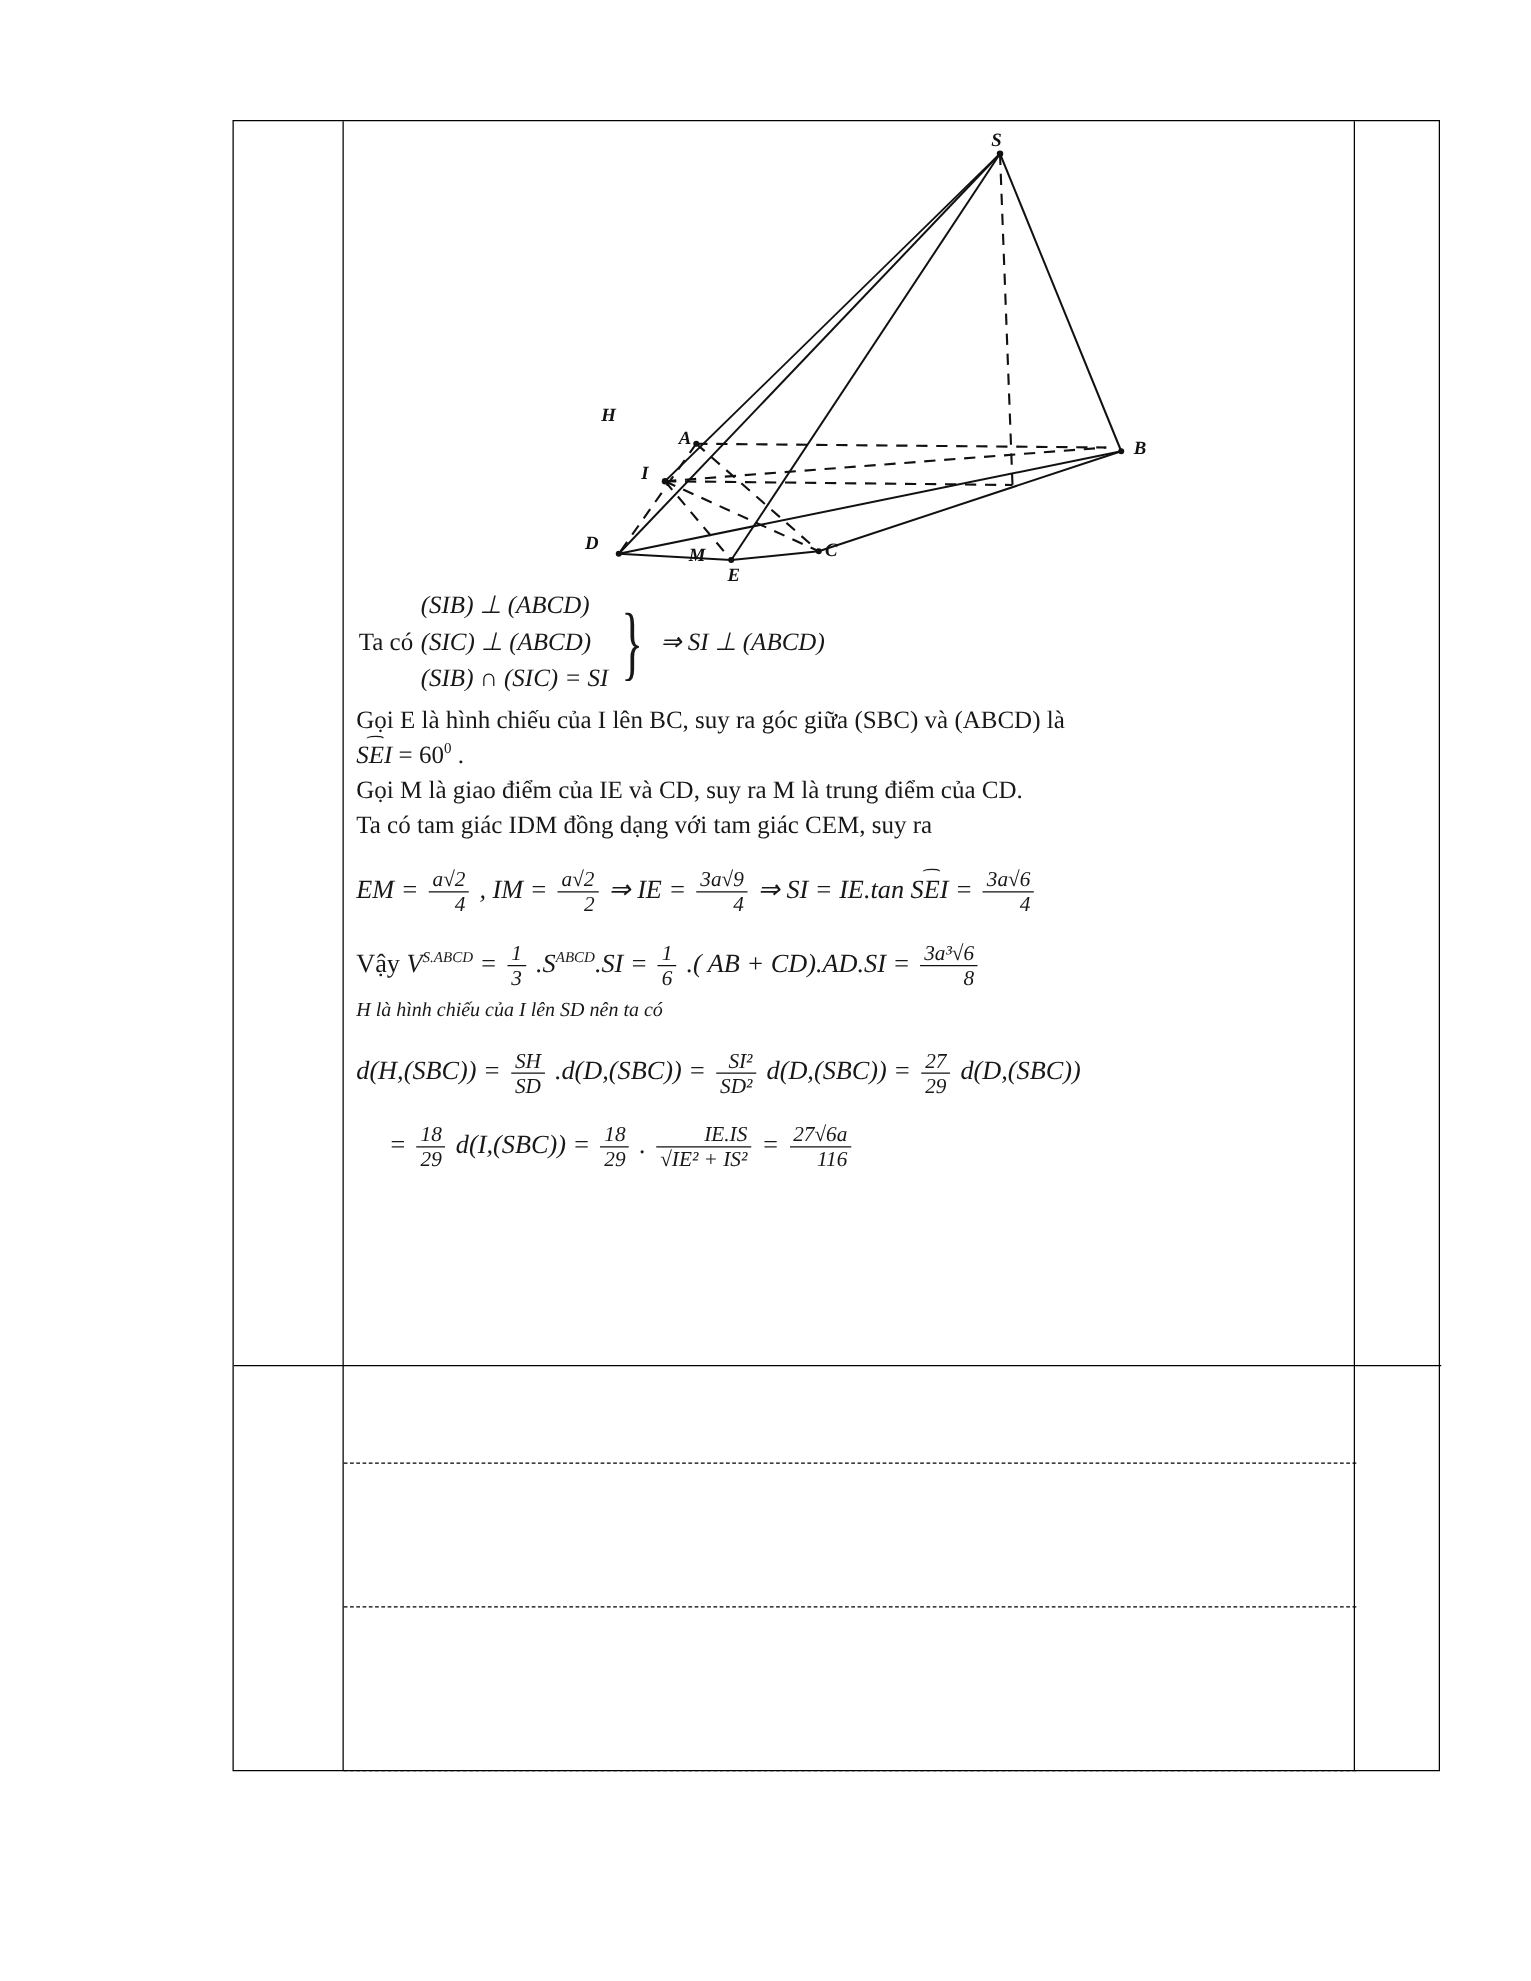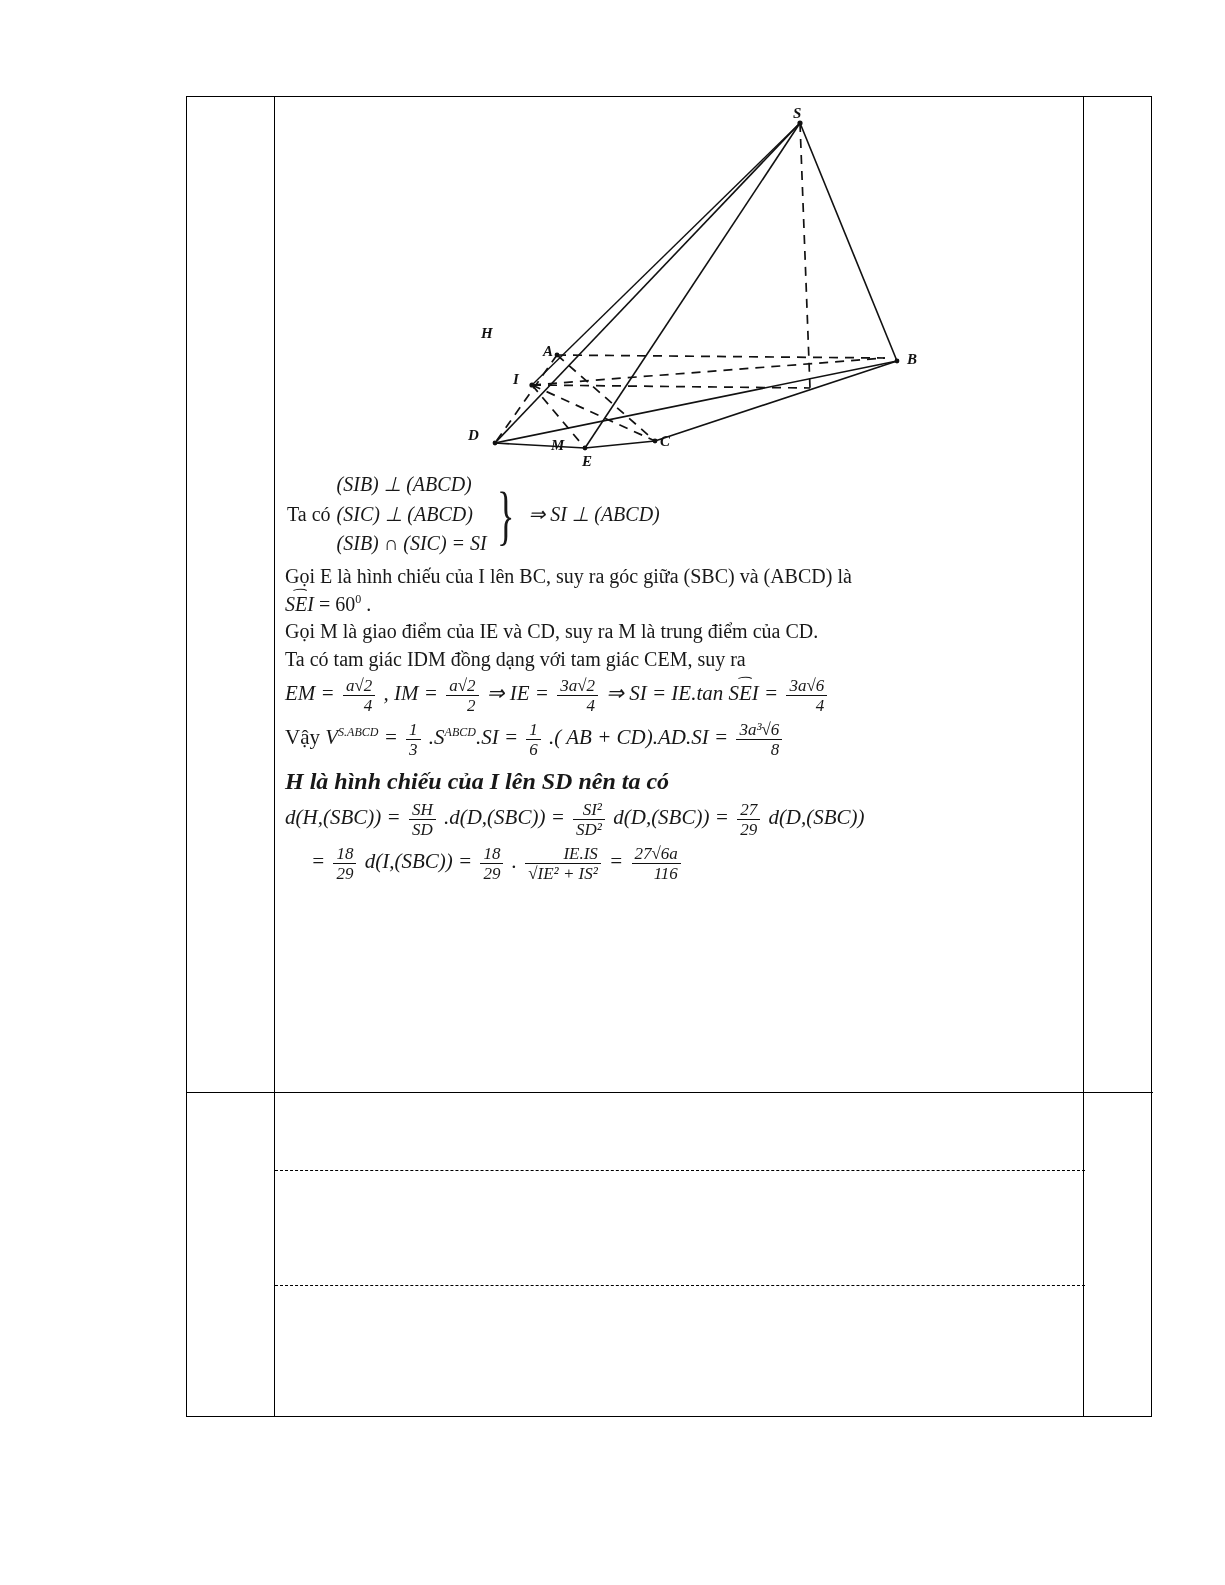--- a/index.html
+++ b/index.html
@@ -127,34 +127,34 @@
     text-align: right;
     font-size: 17px;
     line-height: 1.12;
     margin: 0 3px;
   }
   .frac .num { display: block; padding: 0 3px; border-bottom: 1.3px solid #111; }
   .frac .den { display: block; padding: 0 3px; }
   .eqline {
     font-style: italic;
     font-size: 21px;
-    margin: 3px 0 5px 0;
+    margin: 20px 0 5px 0;
     white-space: nowrap;
   }
   .eqline.indent { padding-left: 26px; }
   .sup { font-size: 12px; vertical-align: super; }
   .hat { position: relative; display: inline-block; }
   .hat::before {
     content: "⌢";
     position: absolute;
     top: -11px; left: 50%;
     transform: translateX(-50%) scaleX(1.9);
     font-size: 13px;
   }
-  .small-note { font-size: 24px; margin-top: 6px; font-weight: bold; }
+  .small-note { font-size: 16px; margin-top: 6px; }
 </style>
 </head>
 <body>
 
 <div class="page">
 
   <div class="doc-table">
 
     <div class="col-left"></div>
     <div class="col-right"></div>
@@ -232,21 +232,21 @@
             <span class="num">a√2</span>
             <span class="den">4</span>
           </span>
           , IM =
           <span class="frac">
             <span class="num">a√2</span>
             <span class="den">2</span>
           </span>
           ⇒ IE =
           <span class="frac">
-            <span class="num">3a√2</span>
+            <span class="num">3a√9</span>
             <span class="den">4</span>
           </span>
           ⇒ SI = IE.tan <span class="hat">SEI</span> =
           <span class="frac">
             <span class="num">3a√6</span>
             <span class="den">4</span>
           </span>
         </div>
 
         <div class="eqline">

